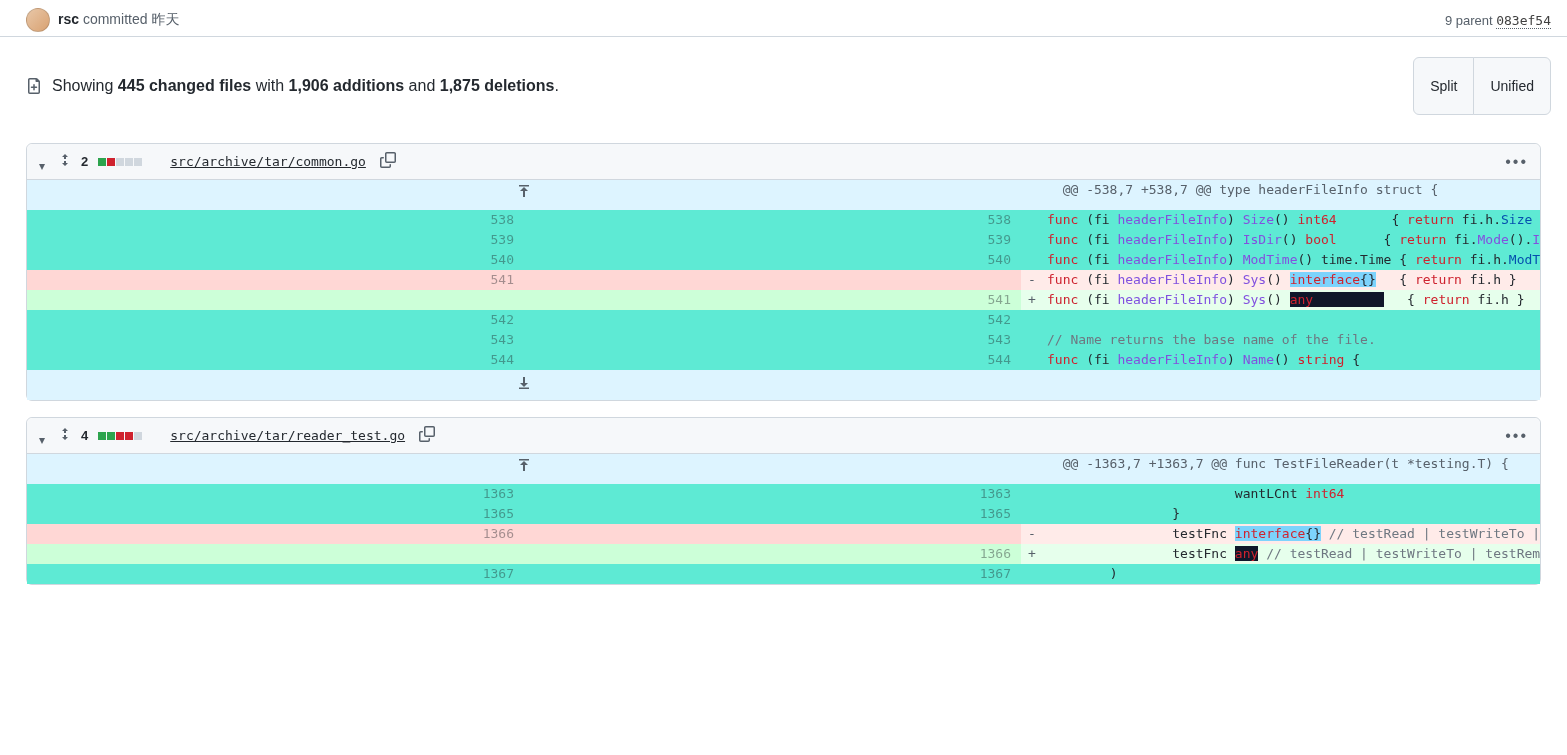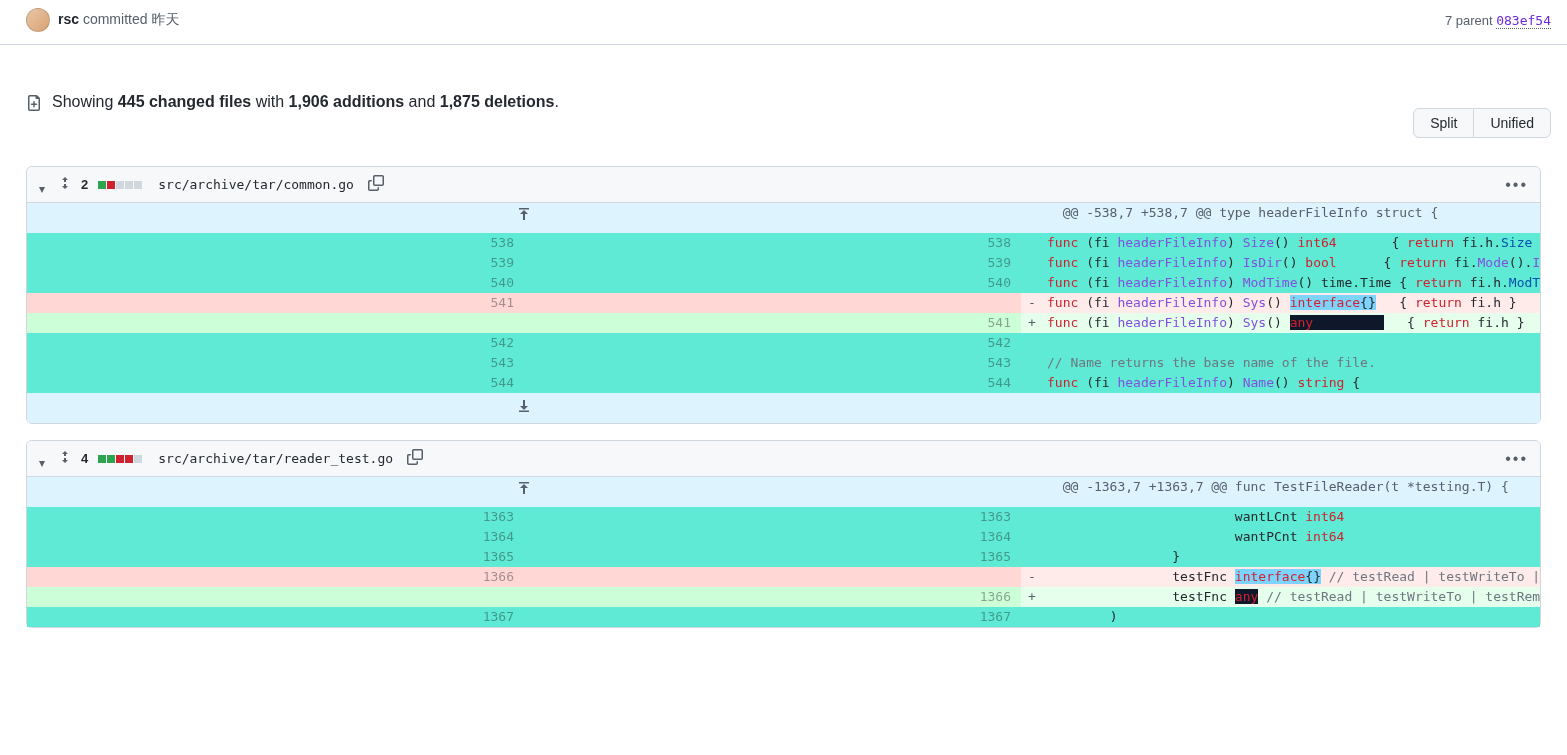--- a/index.html
+++ b/index.html
@@ -6,48 +6,47 @@
     body {
       font-family: -apple-system, BlinkMacSystemFont, "Segoe UI", Helvetica, Arial, sans-serif;
       font-size: 14px;
       color: #24292f;
       background: #ffffff;
     }
     .commit-meta {
       display: flex;
       justify-content: space-between;
       align-items: center;
-      padding: 8px 16px 12px 26px;
+      padding: 8px 16px 4px 26px;
       border-bottom: 1px solid #d0d7de;
     }
     .commit-author-block { display: flex; align-items: center; gap: 8px; }
     .avatar {
       width: 24px; height: 24px; border-radius: 50%;
       background: linear-gradient(135deg,#e8c7a8,#d9a272);
       border: 1px solid rgba(27,31,36,0.15);
     }
     .author-name { font-weight: 600; color: #24292f; }
     .commit-time { color: #57606a; }
     .commit-sha-block { display: flex; gap: 16px; align-items: center; color: #57606a; font-size: 13px; }
     .sha { font-family: ui-monospace, SFMono-Regular, "SF Mono", Menlo, Consolas, monospace; }
-    .parent-sha { border-bottom: 1px dotted #57606a; color: #6d28d9;}
+    .parent-sha { border-bottom: 1px dotted #57606a; color: #404040;}
     .commit-sha { color: #57606a; }
     .toc-row {
       display: flex; justify-content: space-between; align-items: center;
       padding: 20px 16px 12px 26px;
     }
-    .toc-left { display: flex; align-items: flex-end; gap: 10px; color: #24292f; font-size: 16px;}
+    .toc-left { display: flex; align-items: center; gap: 10px; color: #24292f; font-size: 16px;}
     .toc-left b { font-weight: 600; }
     .file-icon-svg { width: 16px; height: 16px; fill: #57606a; }
     .btn-group { display: inline-flex; }
     .btn {
-      padding: 4px 16px; font-size: 14px; line-height: 20px;
+      padding: 18px 16px; font-size: 14px; line-height: 20px;
       background: #f6f8fa; border: 1px solid #d0d7de; cursor: pointer;
       color: #24292f;
-      margin-top: 43px;
     }
     .btn:first-child { border-radius: 6px 0 0 6px; }
     .btn:last-child { border-radius: 0 6px 6px 0; margin-left: -1px; }
     .file-block {
       margin: 16px 26px 0 26px;
       border: 1px solid #d0d7de;
       border-radius: 6px;
     }
     .file-header {
       display: flex; justify-content: space-between; align-items: center;
@@ -58,21 +57,21 @@
     .file-header-left { display: flex; align-items: center; gap: 8px; }
     .caret-down { width: 10px; height: 10px; }
     .caret-down::before { content: "▾"; color: #57606a; font-size: 12px;}
     .expand-icon svg { width: 16px; height: 16px; fill: #57606a; }
     .change-count { font-weight: 600; font-size: 13px; }
     .diffstat { display: inline-flex; gap: 1px; vertical-align: middle; margin-left: 2px;}
     .diffstat span { width: 8px; height: 8px; display: inline-block; }
     .ds-add { background: #2da44e; }
     .ds-del { background: #cf222e; }
     .ds-neutral { background: #d0d7de; }
-    .file-path { font-family: ui-monospace, SFMono-Regular, Menlo, Consolas, monospace; font-size: 13px; color: #24292f; margin-left: 8px;}
+    .file-path { font-family: ui-monospace, SFMono-Regular, Menlo, Consolas, monospace; font-size: 13px; color: #24292f; margin-left: 20px; text-decoration: underline;}
     .copy-icon { width: 16px; height: 16px; fill: #57606a; cursor: pointer; margin-left: 6px;}
     .kebab { font-size: 16px; color: #57606a; cursor: pointer; letter-spacing: 2px;}
     .diff-table { width: 100%; border-collapse: collapse; table-layout: fixed; }
     .diff-table td { font-family: ui-monospace, SFMono-Regular, "SF Mono", Menlo, Consolas, monospace; font-size: 13px; line-height: 20px; vertical-align: top; white-space: pre; }
     .num-cell { width: 56px; text-align: right; padding: 0 10px; color: rgba(27,31,36,0.4); user-select: none; }
     .marker-cell { width: 22px; text-align: center; color: #57606a; user-select: none;}
     .code-cell { padding-left: 4px; overflow: hidden; margin-top: 20px; }
     tr.hunk td { background: #ddf4ff; color: #57606a; }
     tr.del td { background: #ffebe9; }
     tr.del td.num-cell, tr.del td.num-cell2 { background: #ffd7d5; }
@@ -94,21 +93,21 @@
 
 <div class="commit-meta">
   <div class="commit-author-block">
     <div class="avatar"></div>
     <span><a class="author-name">rsc</a>
     <span class="commit-time">committed</span>
     <span class="commit-time">昨天</span></span>
   </div>
   <div class="commit-sha-block">
     <span>
-      <span>7 parent</span>
+      <span>9 parent</span>
       <a class="sha parent-sha">083ef54</a>
     </span>
   </div>
 </div>
 
 <div class="toc-row">
   <div class="toc-left">
     <svg class="file-icon-svg" viewBox="0 0 16 16">
         <path d="M2 1.75C2 .78 2.78 0 3.75 0h6.5c.46 0 .9.18 1.24.51l2 2c.33.33.51.78.51 1.24v10.5A1.75 1.75 0 0112.25 16h-8.5A1.75 1.75 0 012 14.25V1.75zM3.5 1.75v12.5c0 .14.11.25.25.25h8.5a.25.25 0 00.25-.25V4h-2.25A.75.75 0 019.5 3.25V1.5H3.75a.25.25 0 00-.25.25zM8 6a.75.75 0 01.75.75V8.5h1.75a.75.75 0 010 1.5H8.75v1.75a.75.75 0 01-1.5 0V10H5.5a.75.75 0 010-1.5h1.75V6.75A.75.75 0 018 6z"></path>
       </svg>
@@ -248,26 +247,20 @@
             <td class="marker-cell"></td>
             <td class="code-cell">  @@ -1363,7 +1363,7 @@ func TestFileReader(t *testing.T) {</td>
           </tr>
           <tr class="ctx">
             <td class="num-cell">1363</td>
             <td class="num-cell2">1363</td>
             <td class="marker-cell"> </td>
             <td class="code-cell">			wantLCnt <span class="tok-kw">int64</span></td>
           </tr>
           <tr class="ctx">
-            <td class="num-cell">1364</td>
-            <td class="num-cell2">1364</td>
-            <td class="marker-cell"> </td>
-            <td class="code-cell">			wantPCnt <span class="tok-kw">int64</span></td>
-          </tr>
-          <tr class="ctx">
             <td class="num-cell">1365</td>
             <td class="num-cell2">1365</td>
             <td class="marker-cell"> </td>
             <td class="code-cell">		}</td>
           </tr>
           <tr class="del">
             <td class="num-cell">1366</td>
             <td class="num-cell2"></td>
             <td class="marker-cell">-</td>
             <td class="code-cell">		testFnc <span class="hl-del"><span class="tok-kw">interface</span>{}</span> <span class="tok-comment">// testRead | testWriteTo | testRemaining</span></td>

